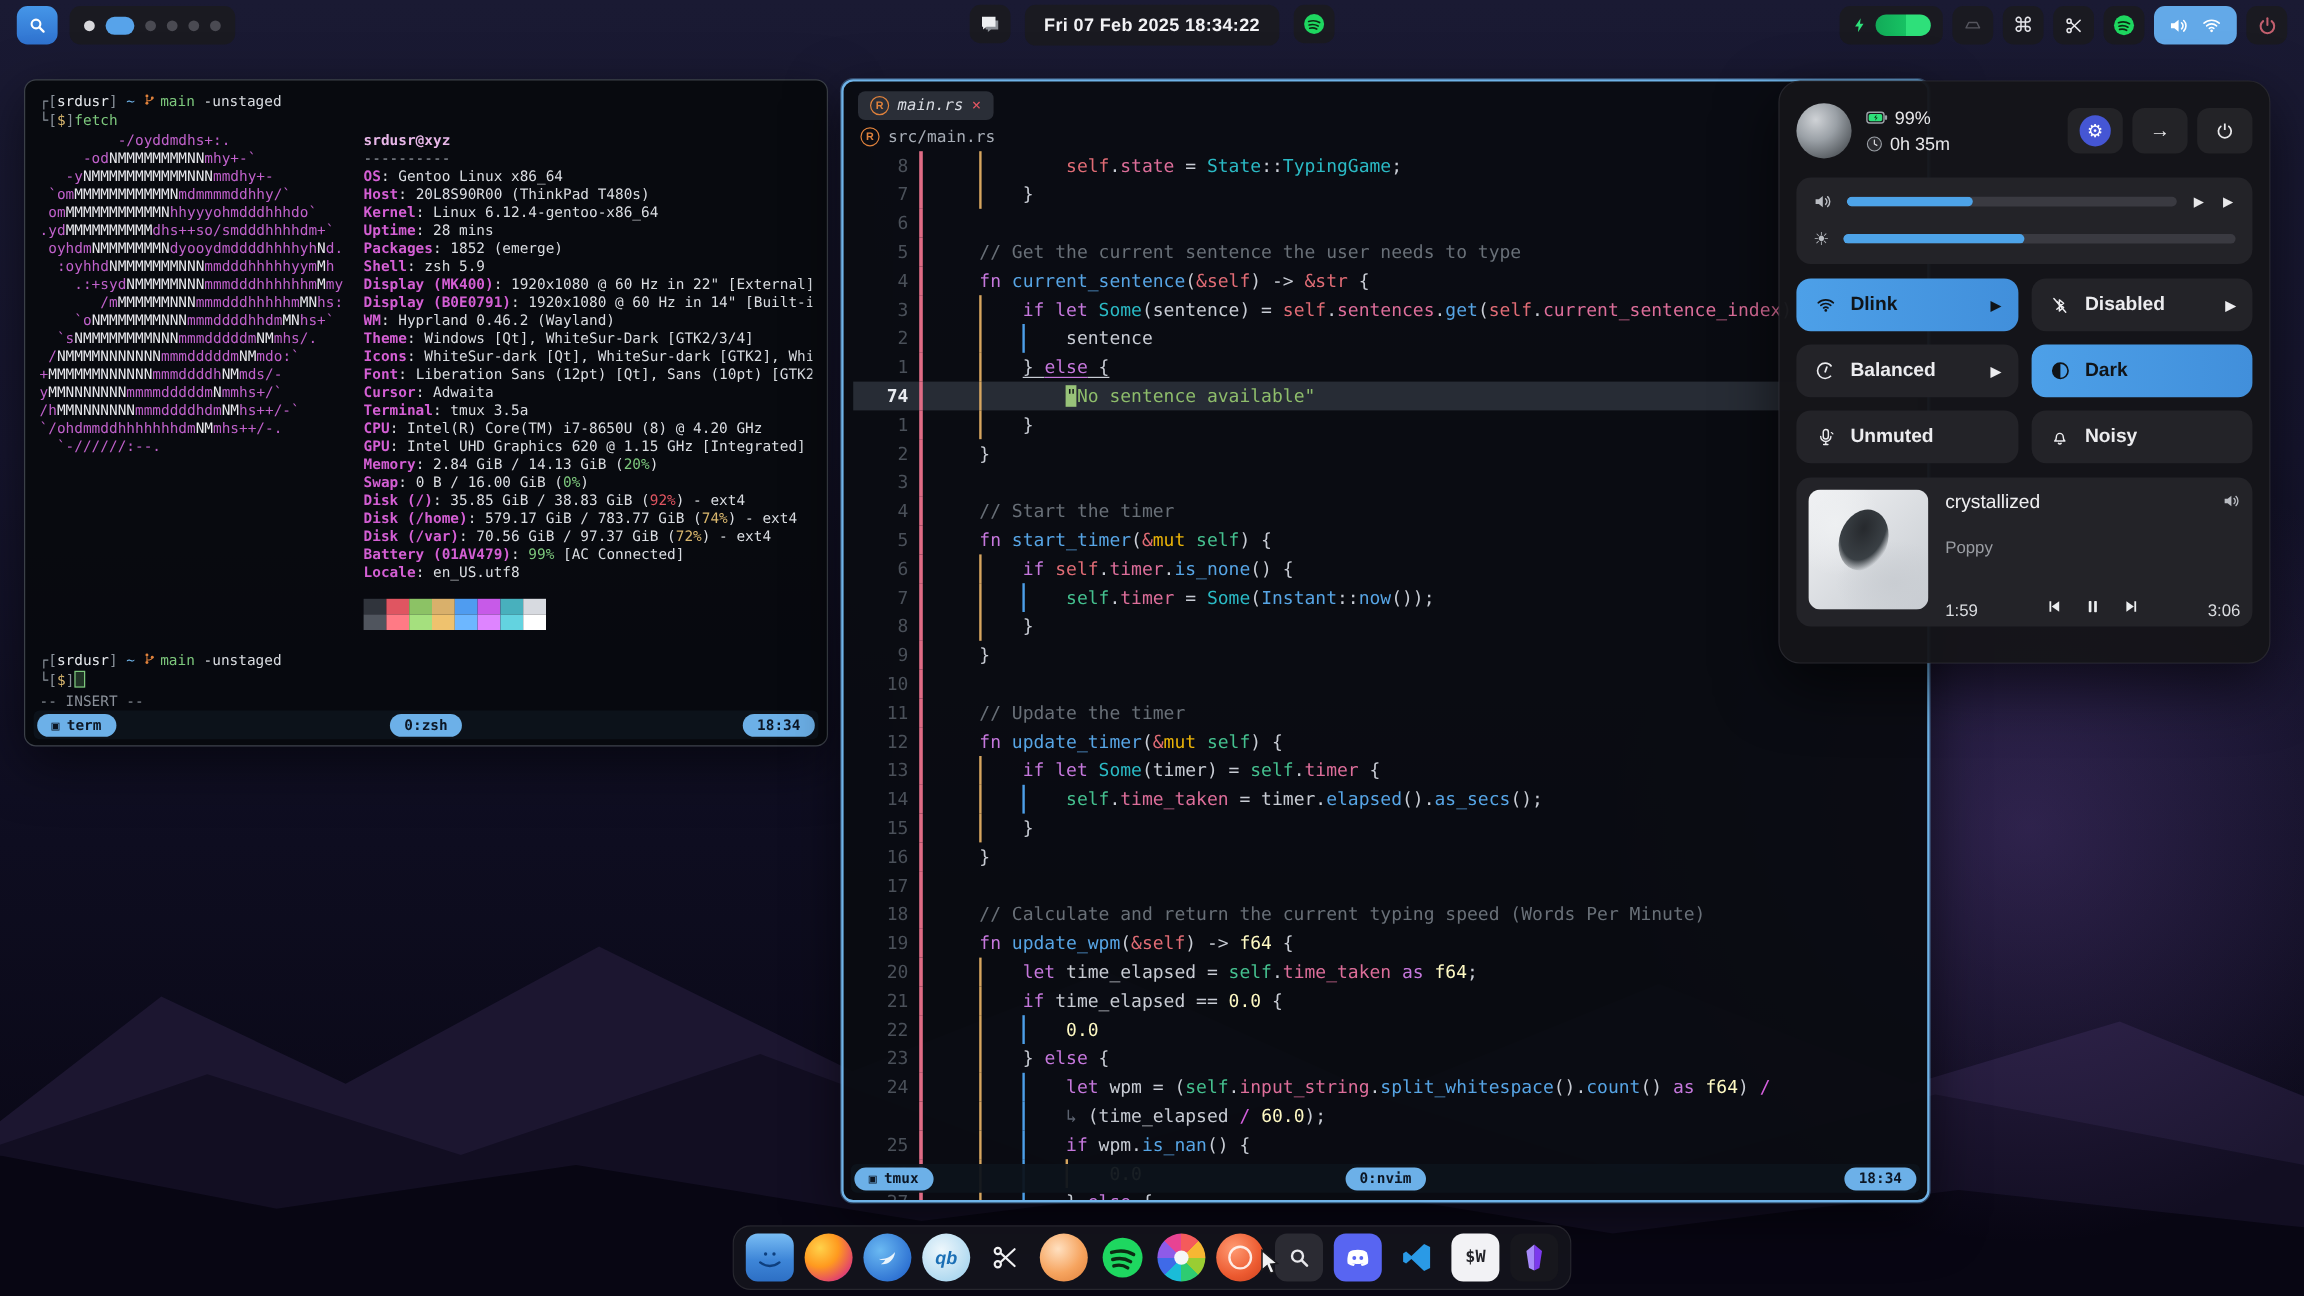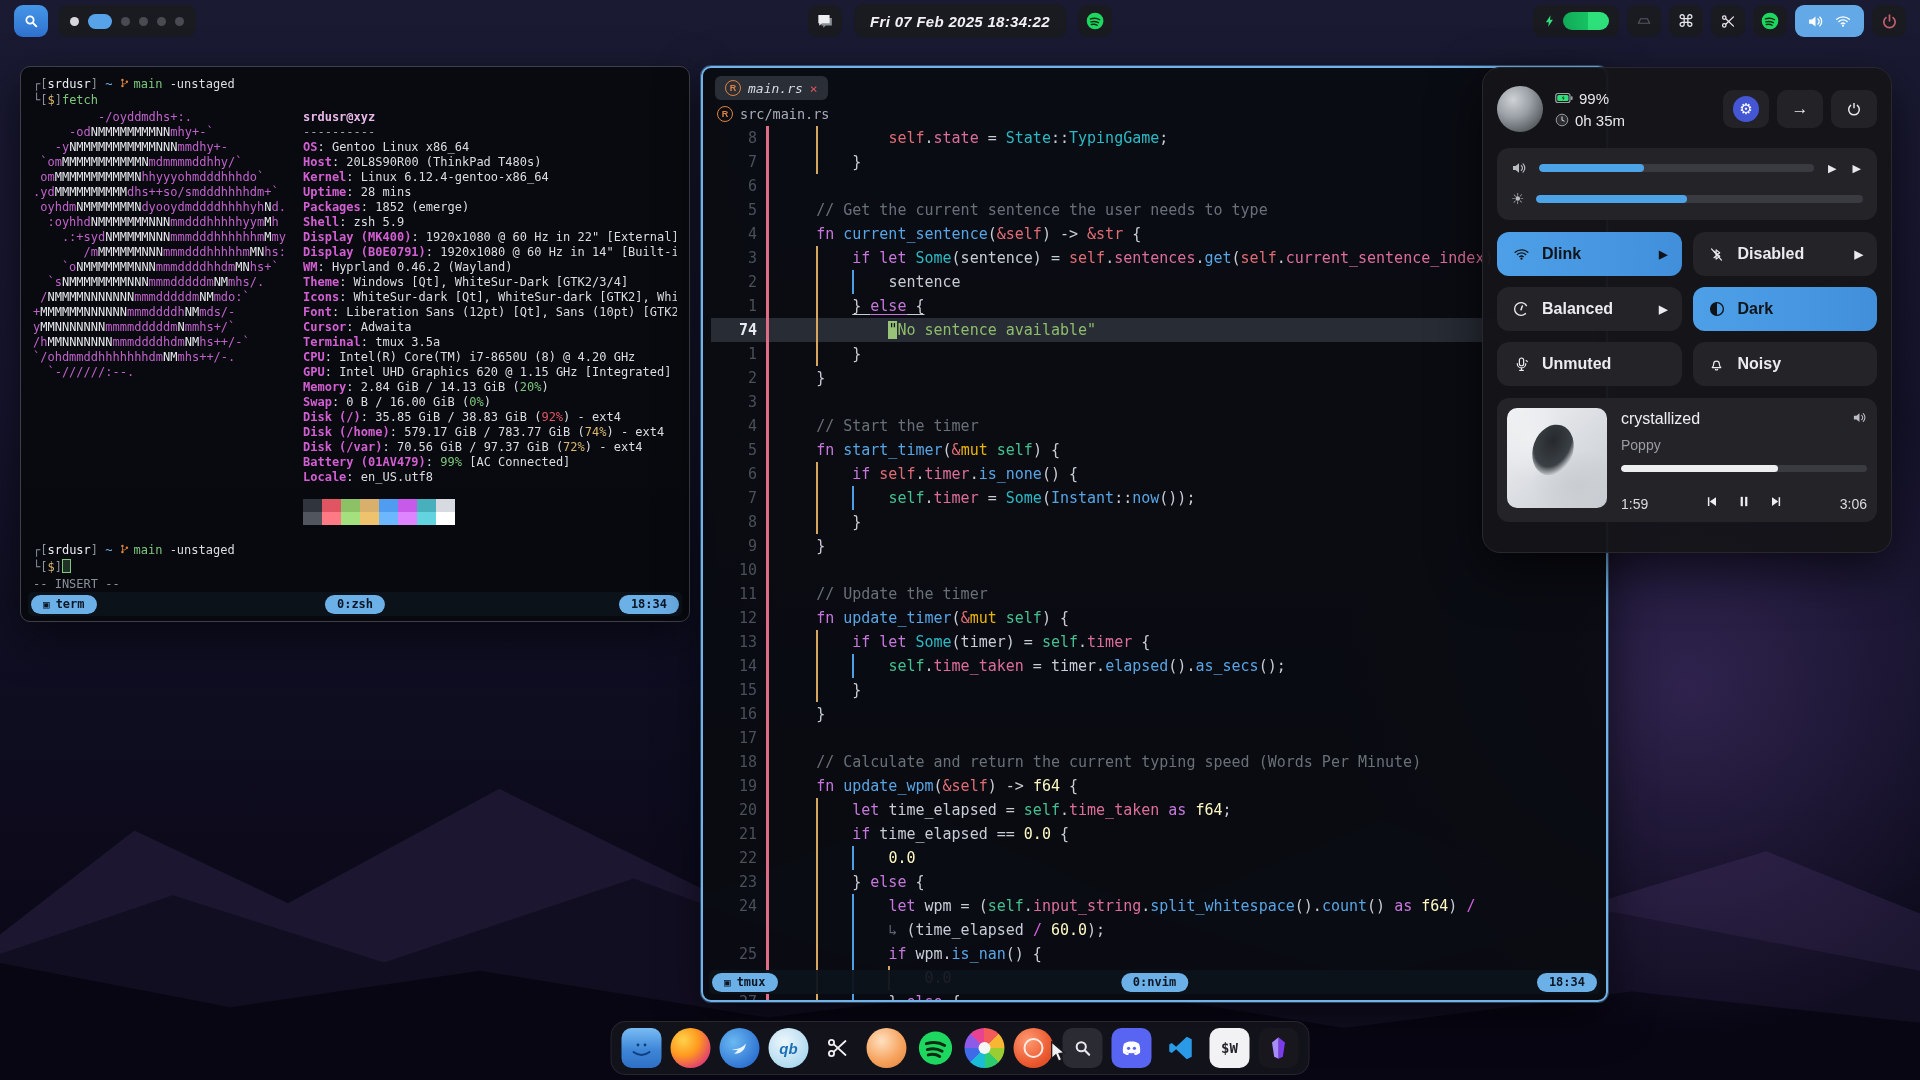--- a/index.html
+++ b/index.html
@@ -9,21 +9,21 @@
   #wall{position:absolute;inset:0;background:linear-gradient(180deg,#1a1a33 0%,#16152e 35%,#0e0d20 65%,#090714 100%);}
   .mtn{position:absolute;left:0;right:0;bottom:0;}
   .m1{height:520px;background:#1c1630;clip-path:polygon(0 72%,7% 52%,15% 66%,26% 44%,37% 64%,48% 48%,60% 68%,72% 50%,83% 66%,92% 56%,100% 68%,100% 100%,0 100%);}
   .m2{height:420px;background:#120e22;clip-path:polygon(0 70%,9% 56%,20% 72%,33% 52%,46% 74%,58% 58%,71% 76%,84% 60%,100% 74%,100% 100%,0 100%);}
   .m3{height:260px;background:#080613;clip-path:polygon(0 55%,12% 72%,25% 58%,40% 76%,55% 62%,70% 80%,85% 66%,100% 78%,100% 100%,0 100%);}
   .glow{position:absolute;right:-120px;bottom:40px;width:700px;height:700px;border-radius:50%;
     background:radial-gradient(circle,rgba(130,90,190,.28) 0%,rgba(130,90,190,.10) 45%,transparent 70%);}
   
   #topbar{position:absolute;top:0;left:0;right:0;height:42px;display:flex;align-items:center;padding:0 14px;box-sizing:border-box;}
   .tb-left{display:flex;align-items:center;gap:10px;}
-  .tb-center{position:absolute;left:50%;transform:translateX(-50%);display:flex;align-items:center;gap:12px;font-style:italic;}
+  .tb-center{position:absolute;left:50%;transform:translateX(-50%);display:flex;align-items:flex-start;gap:12px;}
   .tb-right{margin-left:auto;display:flex;align-items:center;gap:8px;}
   .tile{background:rgba(26,26,32,.92);border-radius:9px;height:32px;display:flex;align-items:center;justify-content:center;padding:0 8px;box-sizing:border-box;color:#e8e8ec;}
   .tile.sq{width:34px;padding:0;}
   .search-tile{background:linear-gradient(180deg,#4596e8,#2f72cf);}
   .ws-pill{display:flex;align-items:center;gap:9px;padding:0 12px;}
   .ws-dot{width:9px;height:9px;border-radius:50%;background:#4a4a52;display:inline-block;}
   .ws-dot.occupied{background:#d8d8dc;}
   .ws-dot.active{width:24px;height:15px;border-radius:8px;background:#57a3ea;}
   .date-pill{font-weight:bold;font-size:15px;letter-spacing:.3px;color:#f2f2f5;padding:0 16px;height:34px;}
   .batt-tile{gap:6px;padding:0 10px;}
@@ -130,21 +130,21 @@
   .media-card{margin-top:12px;background:#232328;border-radius:12px;padding:10px;display:flex;gap:14px;height:104px;}
   .album{width:100px;height:100px;border-radius:10px;flex:none;position:relative;overflow:hidden;
     background:radial-gradient(70px 50px at 72% 78%,#c9cdd2 0%,transparent 70%),
                radial-gradient(60px 70px at 22% 28%,#eef0f2 0%,transparent 62%),
                linear-gradient(135deg,#f1f2f4 0%,#d9dce0 55%,#c7cbd1 100%);}
   .album::after{content:"";position:absolute;width:40px;height:52px;left:26px;top:16px;border-radius:50%;
     background:radial-gradient(ellipse at 42% 32%,#26292d 0%,#3a4045 55%,transparent 75%);transform:rotate(20deg);}
   .m-right{flex:1;display:flex;flex-direction:column;min-width:0;padding-top:2px;}
   .m-title-row{display:flex;align-items:flex-start;}
   .m-title{font-size:16px;color:#f0f0f2;}
-  .m-artist{font-size:14px;color:#9a9da3;margin-top:9px;}
+  .m-artist{font-size:14px;color:#9a9da3;margin-top:20px;}
   .m-spk{margin-left:auto;color:#b9bcc2;}
   .m-bar{margin-top:12px;height:7px;background:#3a3a41;border-radius:4px;overflow:hidden;}
   .m-fill{height:100%;background:#eceef0;border-radius:4px;}
   .m-ctl-row{margin-top:24px;display:flex;align-items:flex-end;font-size:14px;color:#dadce0;}
   .m-ctls{position:absolute;left:50%;transform:translateX(-50%);display:flex;gap:18px;align-items:center;color:#eceef0;}
   .m-dur{margin-left:auto;}
   
   #dock{position:absolute;left:50%;transform:translateX(-50%);bottom:5px;height:52px;background:rgba(22,22,30,.78);
     border:1px solid rgba(255,255,255,.09);border-radius:15px;display:flex;align-items:center;gap:9px;padding:0 10px;}
   .dicon{width:40px;height:40px;border-radius:10px;display:flex;align-items:center;justify-content:center;position:relative;overflow:hidden;}

